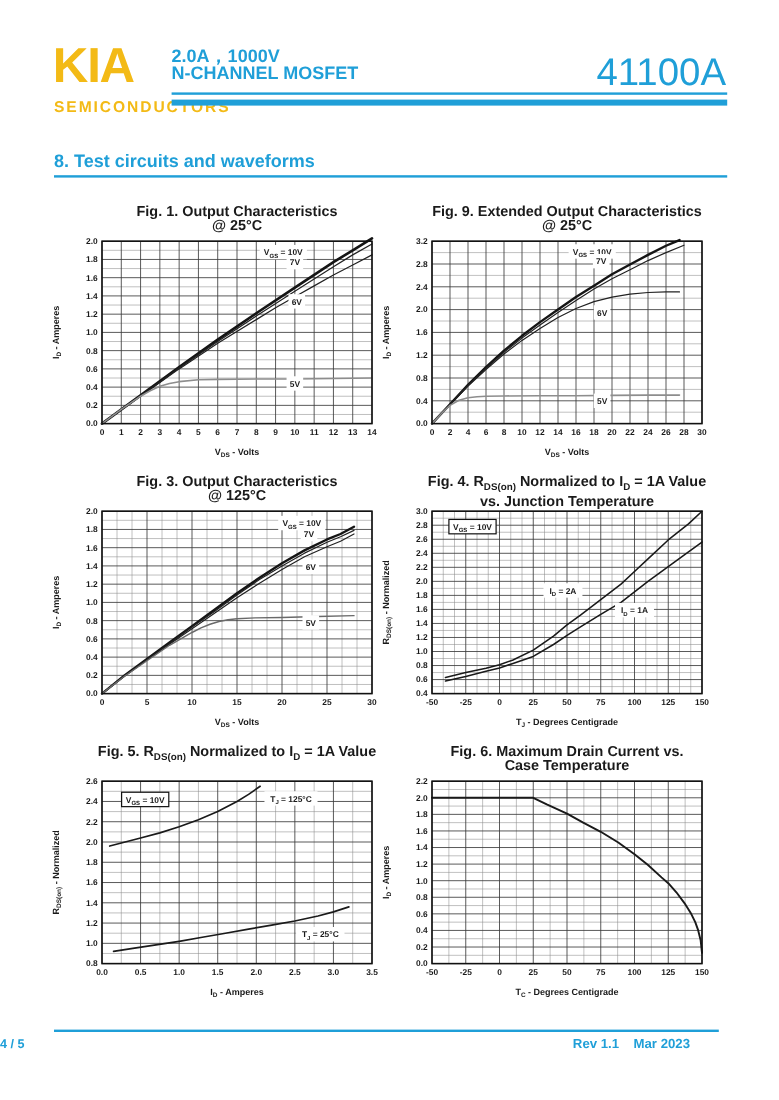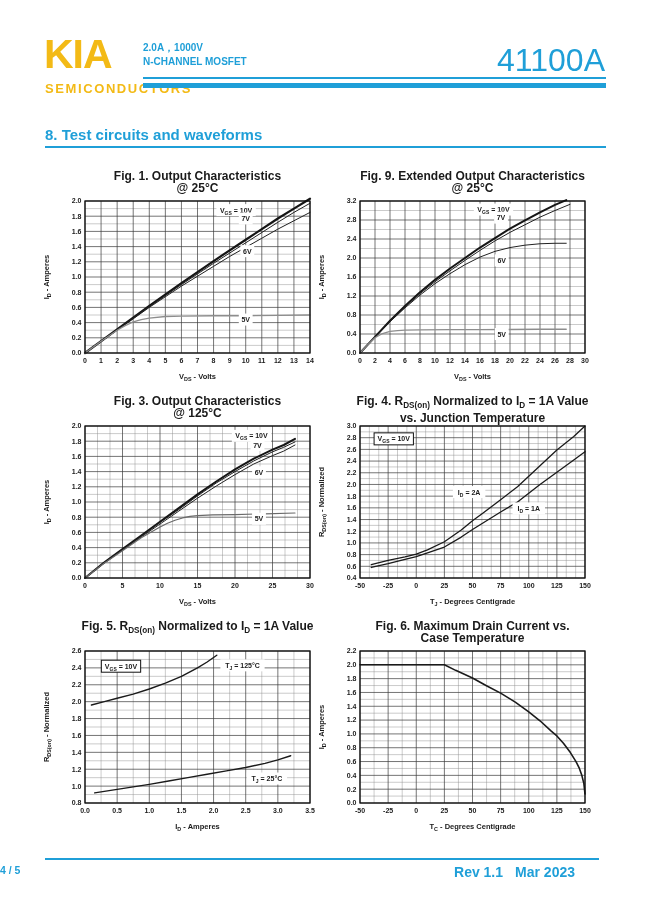--- a/index.html
+++ b/index.html
@@ -20,21 +20,21 @@
     font-size:41px;font-weight:700;letter-spacing:-1px;line-height:1;
     color:var(--logo-yellow);
   }
   .logo-sub{
     position:absolute;left:45px;top:81px;
     font-size:13px;font-weight:700;letter-spacing:1.6px;
     color:var(--logo-yellow);
   }
   .product-block{
     position:absolute;left:143px;top:41px;
-    font-size:10px;font-weight:700;line-height:14px;color:var(--accent);
+    font-size:15px;font-weight:700;line-height:14px;color:var(--accent);
   }
   .part-number{
     position:absolute;right:44px;top:42px;
     font-size:32px;font-weight:400;color:var(--accent);
   }
   .rule-thin{position:absolute;left:143px;right:43px;top:77px;height:2px;background:var(--accent);}
   .rule-thick{position:absolute;left:143px;right:43px;top:83px;height:5px;background:var(--accent);}
 
   
   .section-title{
@@ -60,21 +60,21 @@
   .chart-svg text{font-family:"Liberation Sans", sans-serif;font-weight:700;fill:var(--ink);}
 
   
   .footer-rule{position:absolute;left:45px;right:50px;top:858px;height:1.6px;background:var(--accent);}
   .footer-page{
     position:absolute;left:0;right:0;top:864px;text-align:left;
     font-size:10.5px;font-weight:700;color:var(--accent);
   }
   .footer-rev{
     position:absolute;right:74px;top:864px;
-    font-size:14px;font-weight:700;color:var(--accent);
+    font-size:11px;font-weight:700;color:var(--accent);
   }
   .footer-rev .gap{display:inline-block;width:12px;}
 </style>
 </head>
 <body>
 
 <div class="page">
 
   <header>
     <div class="logo-text">KIA</div>

